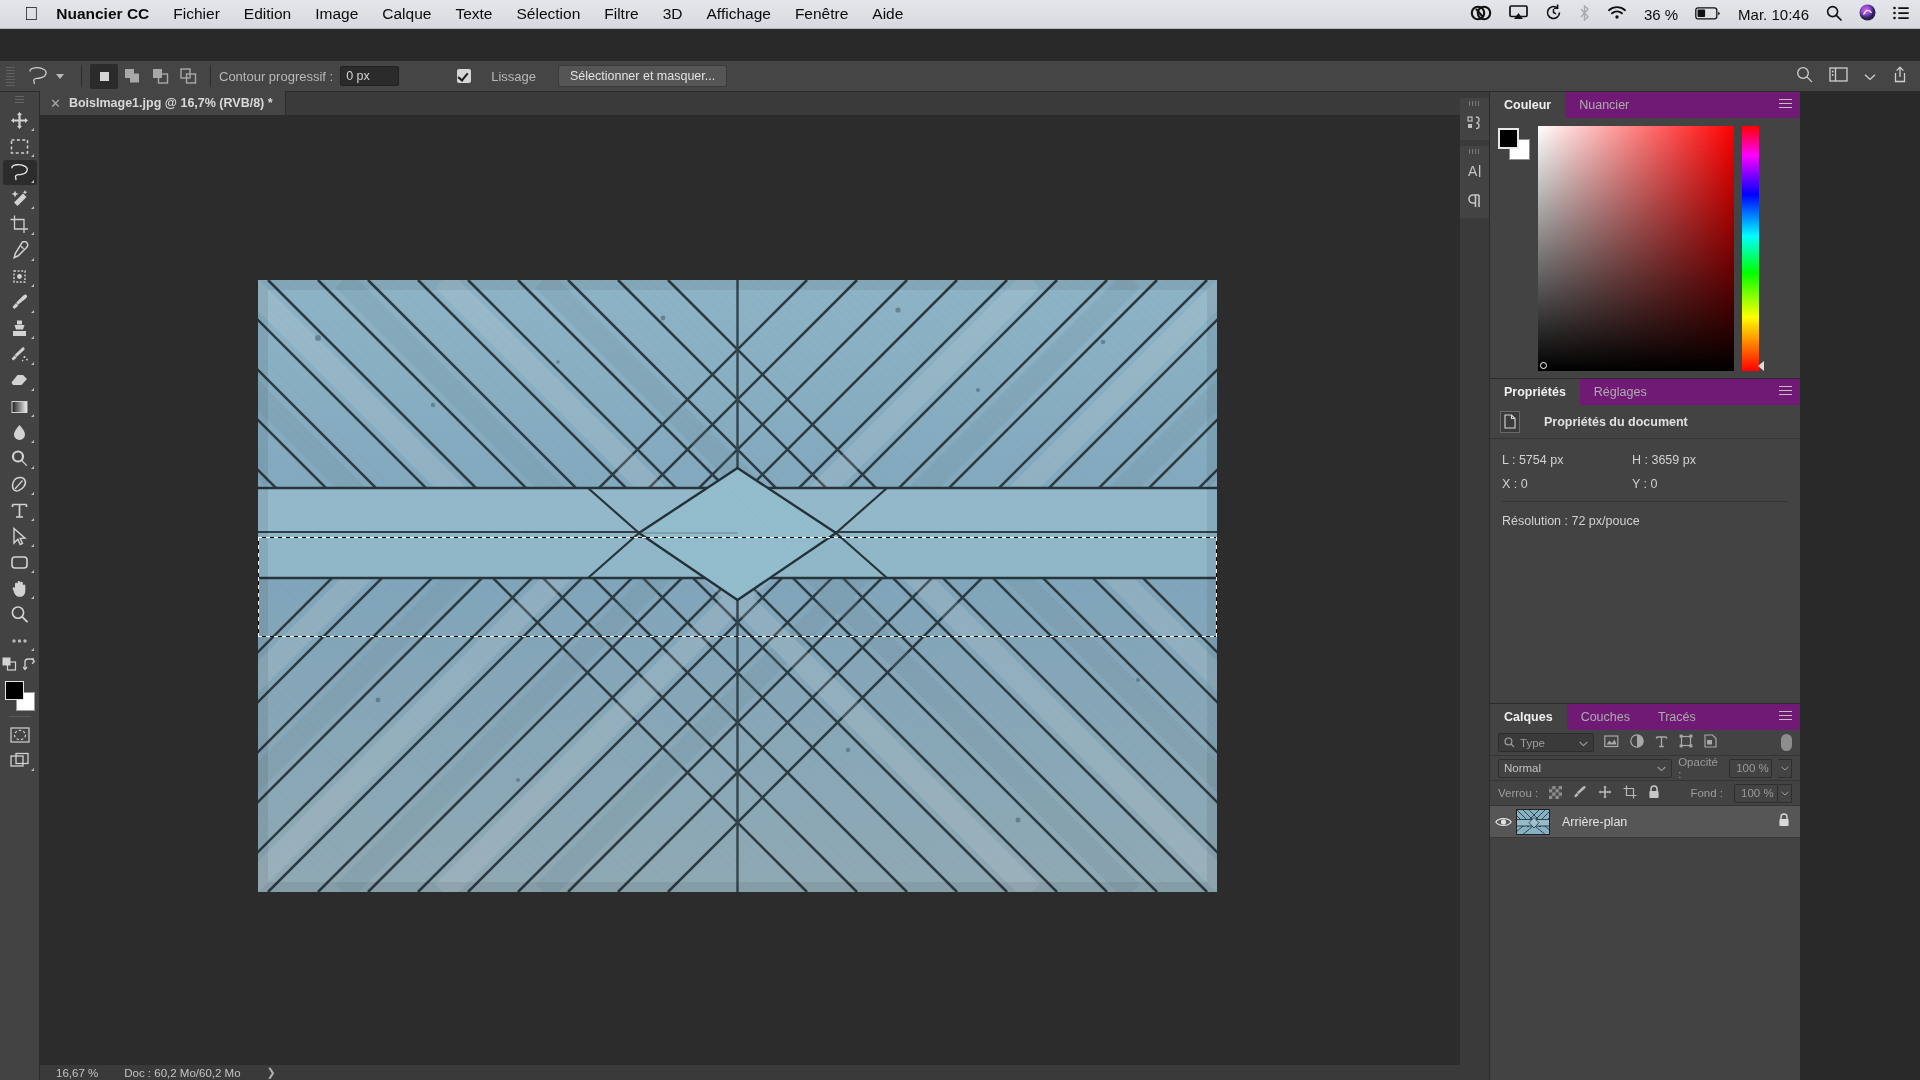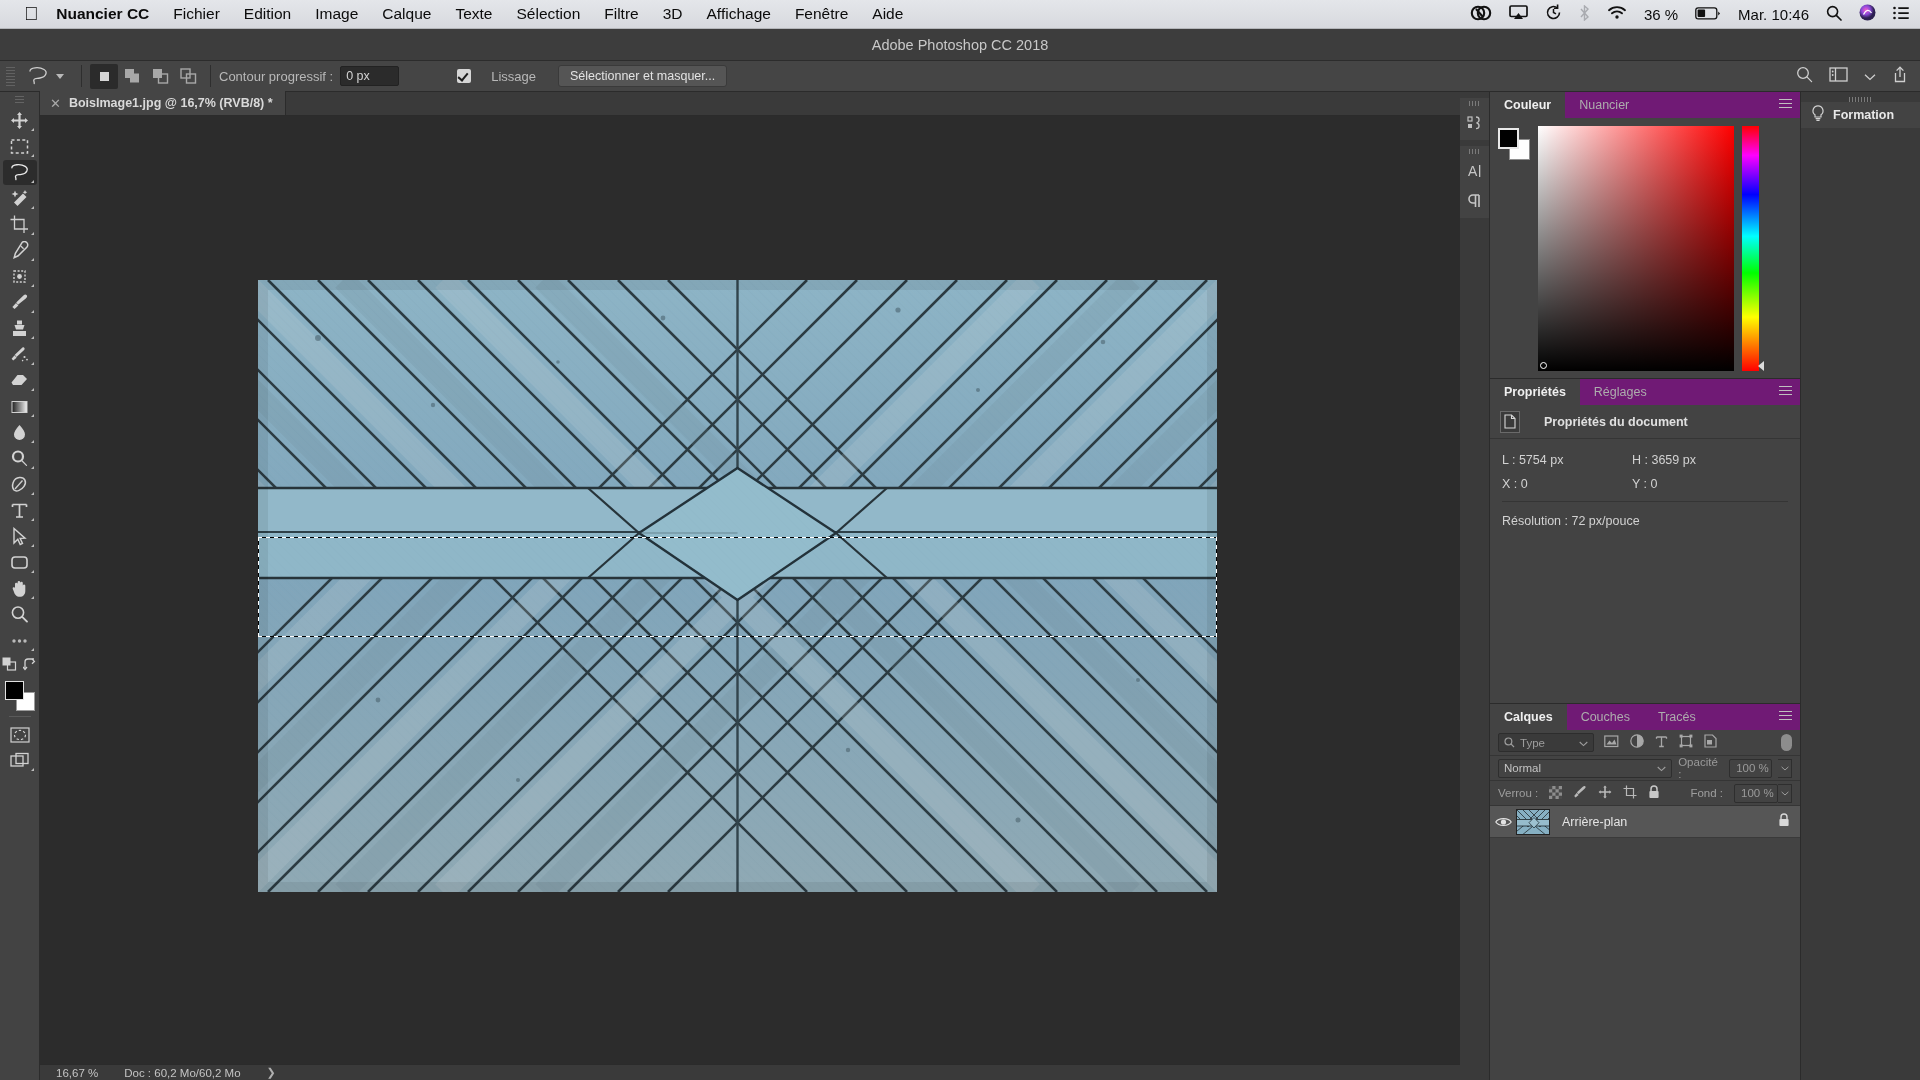--- a/index.html
+++ b/index.html
@@ -278,23 +278,20 @@
               <circle cx="1.5" cy="7" r="1.3"></circle>
               <rect x="5" y="6.2" width="11" height="1.7" rx="0.8"></rect>
               <circle cx="1.5" cy="12" r="1.3"></circle>
               <rect x="5" y="11.2" width="11" height="1.7" rx="0.8"></rect>
             </g>
           </svg>
       </span>
     </div>
   </div>
 
-  <div class="titlebar">
-    <span class="title">Adobe Photoshop CC 2018</span>
-  </div>
 
   <div class="optionsbar">
     <div class="grip"></div>
     <div class="tool-preset">
       <span class="tp-swatch">
         <svg width="22" height="20" viewBox="0 0 22 20">
             <path d="M3 5 C3 1.5 12 0.5 17 3.5 C21 6 19 11 13 12 C9.5 12.6 8 12 7 13.5 C6.2 14.8 7.6 16 7.2 17.5" class="icn" stroke-linecap="round"></path>
           </svg>
       </span>
       <span class="chev"></span>
@@ -987,26 +984,14 @@
                 <path d="M3 6 L3 4 a3 3 0 0 1 6 0 L9 6" fill="none" stroke="#d8d8d8" stroke-width="1.4"></path>
                 <rect x="1.4" y="6" width="9.2" height="7" rx="1" fill="#d8d8d8"></rect>
               </svg>
           </span>
         </div>
       </div>
 
     </div>
   </div>
 
-  <div class="formation">
-    <div class="form-grip"></div>
-    <div class="form-tab">
-      <span>
-        <svg width="14" height="17" viewBox="0 0 14 17">
-            <path d="M7 0.8 a5 5 0 0 1 3 9 L10 12 L4 12 L4 9.8 A5 5 0 0 1 7 0.8 Z" fill="none" stroke="#d2d2d2" stroke-width="1.2"></path>
-            <path d="M4.6 13.6 L9.4 13.6 M5.4 15.4 L8.6 15.4" stroke="#d2d2d2" stroke-width="1.2"></path>
-          </svg>
-      </span>
-      <span class="lbl">Formation</span>
-    </div>
-  </div>
 
 </div>
 
 </body></html>

